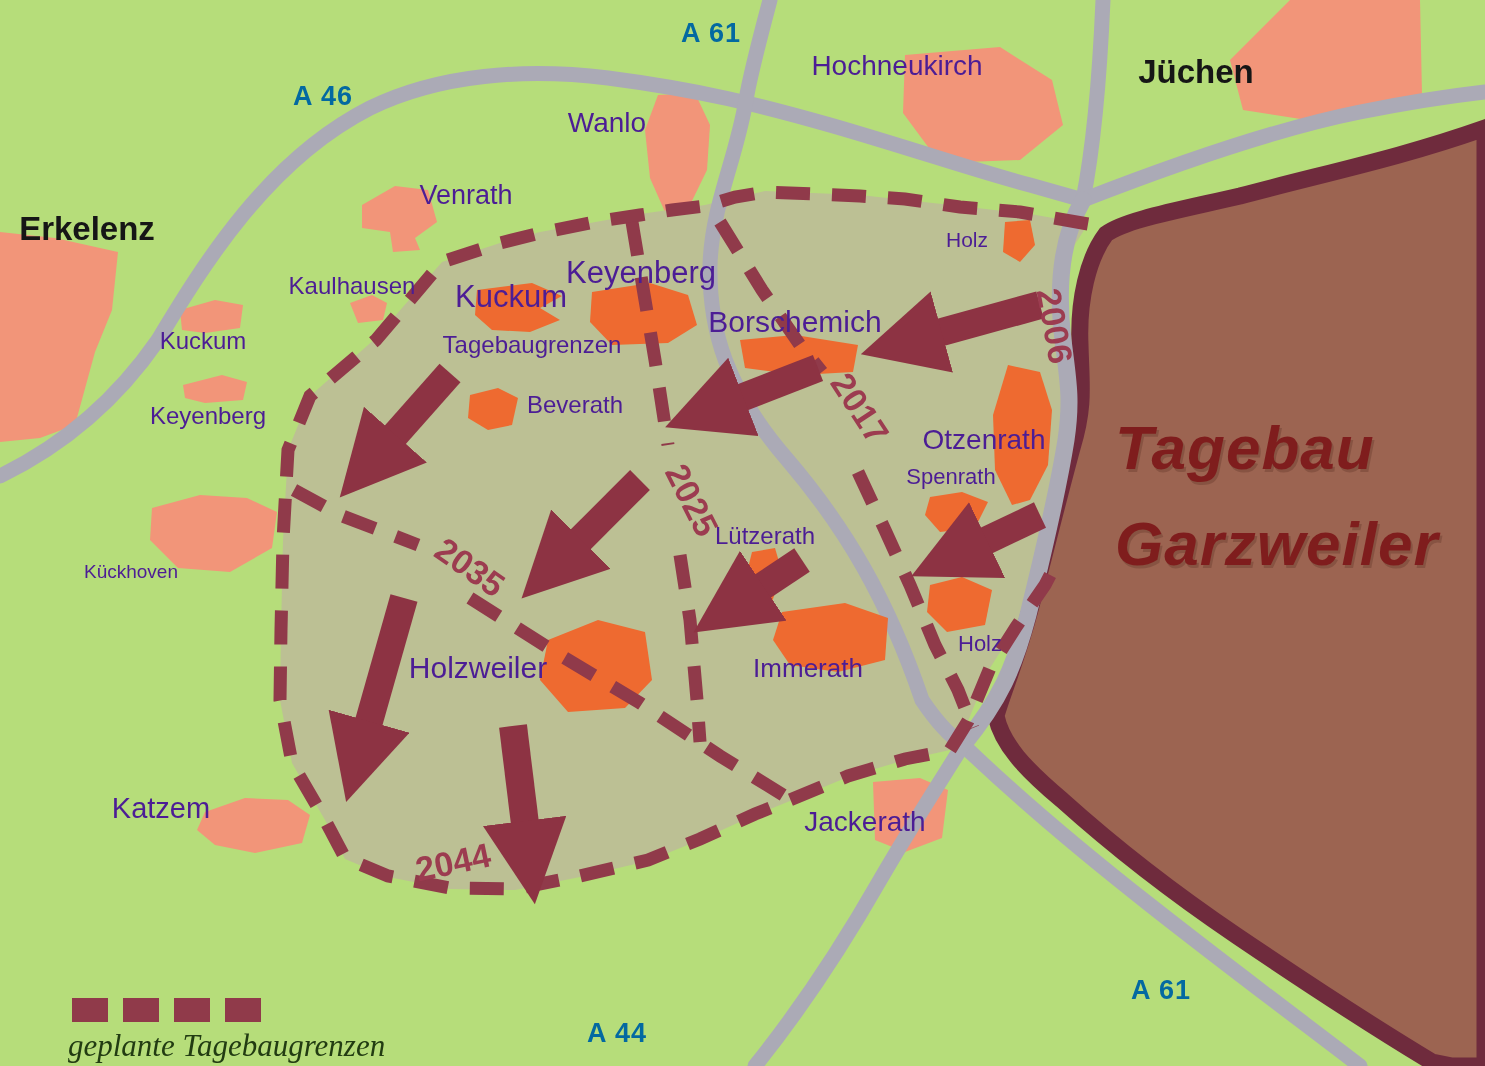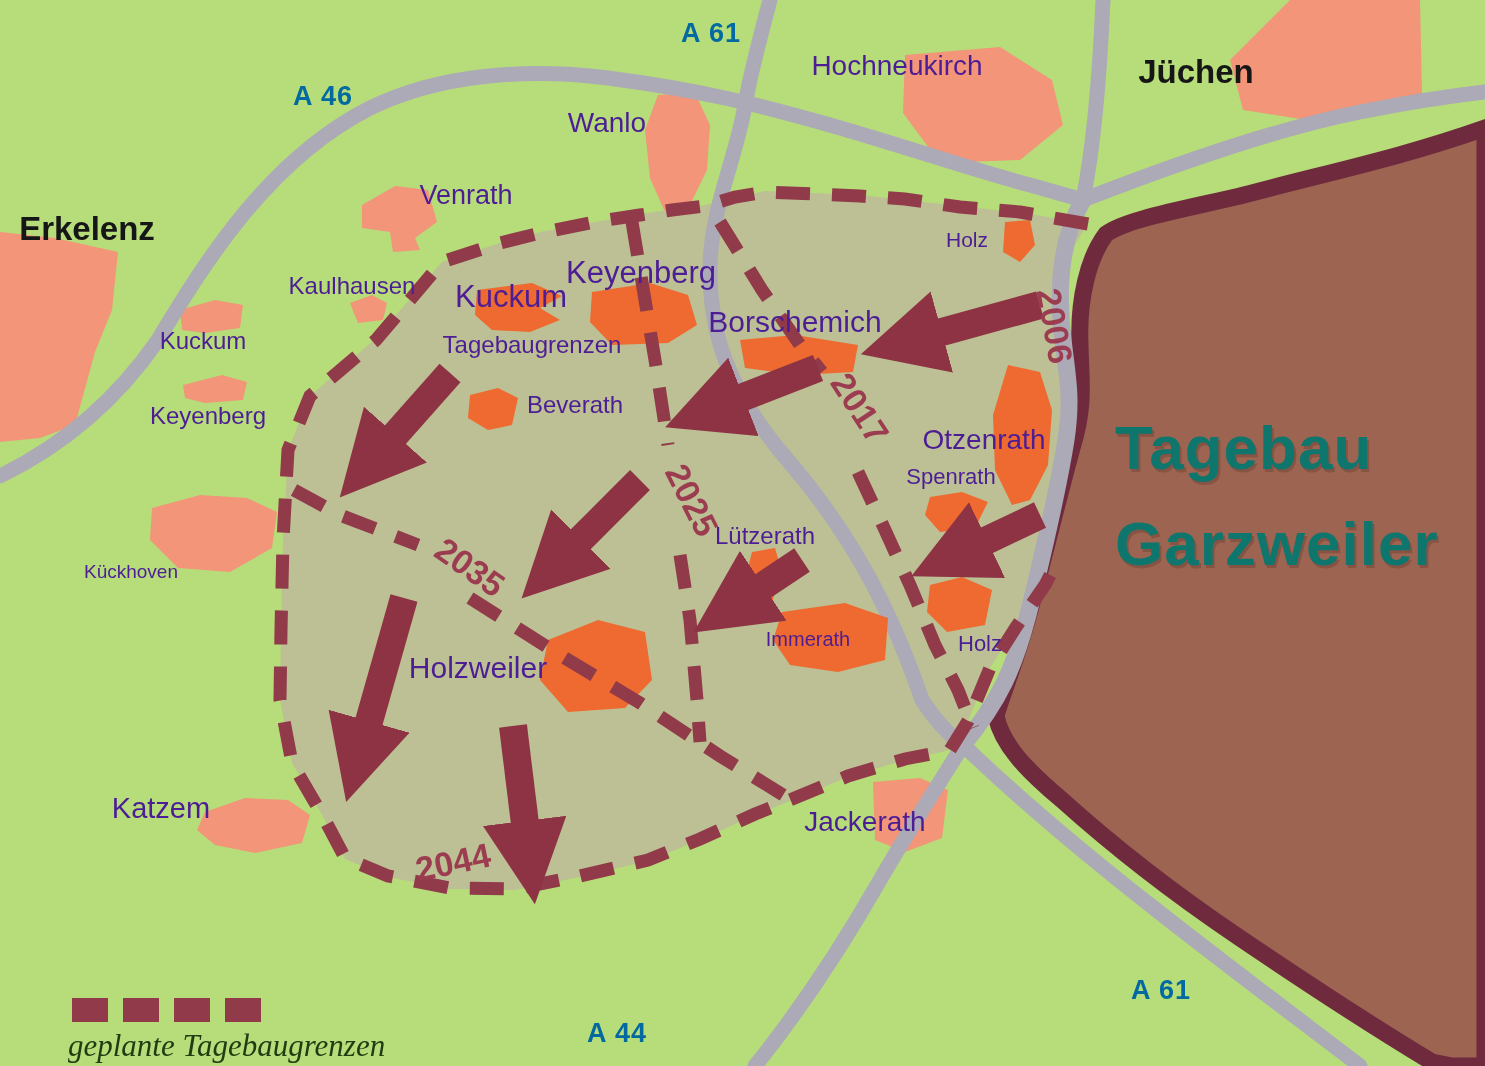--- a/index.html
+++ b/index.html
@@ -11,23 +11,24 @@
   .lbl{
     position:absolute;transform:translate(-50%,-50%);
     white-space:nowrap;color:#4c1d95;line-height:1;
     font-family:"Liberation Sans",sans-serif;
   }
   .town-major{font-weight:bold;color:#161616;}
   .hwy{color:#0369a1;font-weight:bold;letter-spacing:1px;}
   .year{color:#9c3c50;font-weight:bold;}
   .title-line{
     position:absolute;transform:none;white-space:nowrap;
-    color:#0f766e;font-weight:bold;font-size:62px;letter-spacing:1px;
+    color:#7f1d1d;font-weight:bold;font-size:62px;letter-spacing:1px;
     text-shadow:2px 3px 0 rgba(70,30,25,0.25);
     font-family:"Liberation Sans",sans-serif;
+    font-style:italic;
   }
   .legend-text{
     position:absolute;transform:none;font-style:italic;
     color:#223c12;font-size:31px;font-family:"Liberation Serif", serif;
   }
 </style>
 </head>
 <body>
 
 <div id="stage">
@@ -147,21 +148,21 @@
     <div class="lbl" style="left: 511px; top: 296px; font-size: 31px;">Kuckum</div>
     <div class="lbl" style="left: 532px; top: 345px; font-size: 24px;">Tagebaugrenzen</div>
     <div class="lbl" style="left: 575px; top: 405px; font-size: 24px;">Beverath</div>
     <div class="lbl" style="left: 795px; top: 322px; font-size: 30px;">Borschemich</div>
     <div class="lbl" style="left: 967px; top: 239px; font-size: 21px;">Holz</div>
     <div class="lbl" style="left: 984px; top: 402px; font-size: 28px; margin-top: 38px;">Otzenrath</div>
     <div class="lbl" style="left: 951px; top: 477px; font-size: 22px;">Spenrath</div>
     <div class="lbl" style="left: 765px; top: 536px; font-size: 24px;">Lützerath</div>
     <div class="lbl" style="left: 980px; top: 644px; font-size: 22px;">Holz</div>
     <div class="lbl" style="left: 478px; top: 668px; font-size: 30px;">Holzweiler</div>
-    <div class="lbl" style="left: 808px; top: 639px; font-size: 20px;">Immerath</div>
+    <div class="lbl" style="left: 808px; top: 668px; font-size: 26px;">Immerath</div>
     <div class="lbl" style="left: 865px; top: 822px; font-size: 28px;">Jackerath</div>
     <div class="lbl hwy" style="left: 323px; top: 96px; font-size: 27px;">A 46</div>
     <div class="lbl hwy" style="left: 711px; top: 33px; font-size: 27px;">A 61</div>
     <div class="lbl hwy" style="left: 617px; top: 1033px; font-size: 27px;">A 44</div>
     <div class="lbl hwy" style="left: 1161px; top: 990px; font-size: 27px;">A 61</div>
     <div class="lbl year" style="left: 1055px; top: 326px; font-size: 34px; transform: translate(-50%, -50%) rotate(80deg);">2006</div>
     <div class="lbl year" style="left: 860px; top: 408px; font-size: 34px; transform: translate(-50%, -50%) rotate(57deg);">2017</div>
     <div class="lbl year" style="left: 692px; top: 500px; font-size: 34px; transform: translate(-50%, -50%) rotate(63deg);">2025</div>
     <div class="lbl year" style="left: 470px; top: 567px; font-size: 34px; transform: translate(-50%, -50%) rotate(35deg);">2035</div>
     <div class="lbl year" style="left: 453px; top: 862px; font-size: 34px; transform: translate(-50%, -50%) rotate(-12deg);">2044</div>

